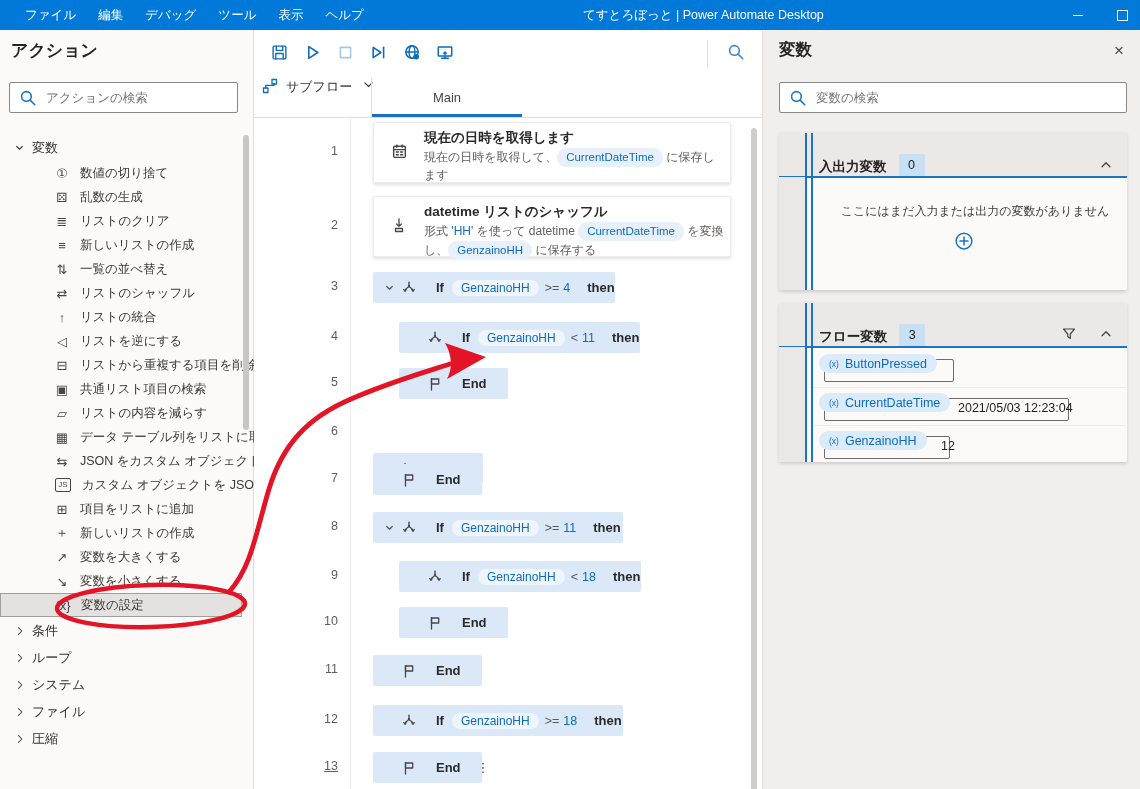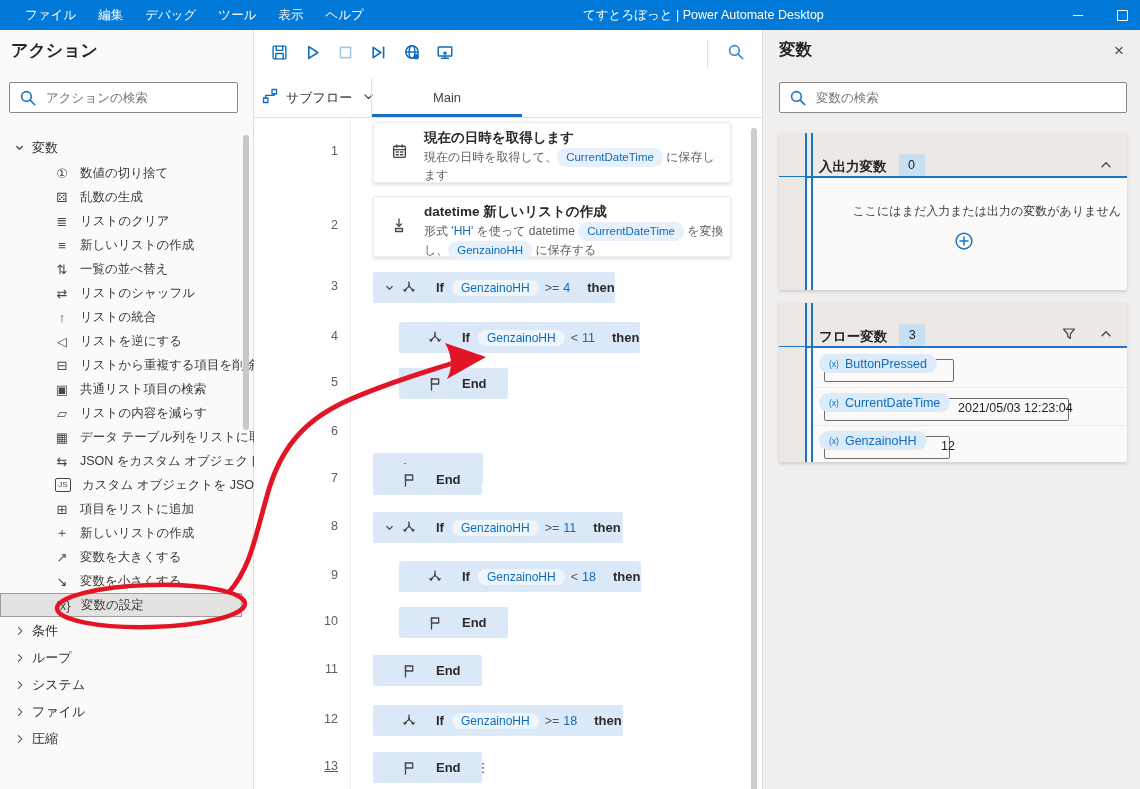--- a/index.html
+++ b/index.html
@@ -33,21 +33,21 @@
   .ai-item .lbl{margin-left:8px;white-space:nowrap;}
   .ai-item.selected{background:#e4e2e0;border:1px solid #a09e9c;box-sizing:border-box;margin-right:11px;}
   .side-scroll{position:absolute;left:243px;top:105px;width:6px;height:295px;background:#c9c7c5;border-radius:3px;}
   
   .flowpanel{position:absolute;left:254px;top:30px;width:508px;height:759px;background:#fff;}
   .toolbar{position:absolute;left:0;top:0;width:508px;height:48px;display:flex;align-items:center;}
   .tool-btn{width:33px;height:32px;display:flex;align-items:center;justify-content:center;}
   .tool-div{position:absolute;left:453px;top:10px;height:28px;width:0;border-left:1px solid #e1dfdd;}
   .tool-search{position:absolute;left:462px;top:8px;width:40px;height:32px;display:flex;align-items:center;justify-content:center;}
   .tabrow{position:absolute;left:0;top:48px;width:508px;height:40px;border-bottom:1px solid #e1dfdd;box-sizing:border-box;}
-  .subflow-btn{position:absolute;left:8px;top:0;height:39px;display:flex;align-items:center;font-size:13px;color:#323130;}
+  .subflow-btn{position:absolute;left:8px;top:0;height:39px;display:flex;font-size:13px;color:#323130;}
   .subflow-btn .lbl{margin:0 10px 0 8px;}
   .tab-div{position:absolute;left:117px;top:0;height:39px;border-left:1px solid #e1dfdd;}
   .tab-main{position:absolute;left:118px;top:0;width:150px;height:39px;display:flex;align-items:center;justify-content:center;
             font-size:13px;color:#484644;}
   .tab-underline{position:absolute;left:118px;top:36px;width:150px;height:3px;background:#1b6fc0;}
   .gutter-line{position:absolute;left:96px;top:88px;bottom:0;border-left:1px solid #ececea;}
   .line-num{position:absolute;left:56px;width:28px;text-align:right;font-size:12.5px;color:#605e5c;}
   .flow-card{position:absolute;background:#fff;border:1px solid #efedeb;border-radius:2px;
              box-shadow:0 1.2px 3.6px rgba(0,0,0,.12);box-sizing:border-box;}
   .flow-card .cicon{position:absolute;left:17px;top:20px;color:#484644;}
@@ -74,21 +74,21 @@
   .vc-io{top:103px;height:157px;}
   .vc-flow{top:273px;height:159px;}
   .vc-gutter{position:absolute;left:0;top:44px;bottom:0;width:26px;background:#eae7e5;}
   .vc-rule{position:absolute;left:26px;top:0;bottom:0;width:4px;border-left:2px solid #1a74c8;border-right:2px solid #1a74c8;}
   .vc-header{position:absolute;left:0;top:0;right:0;height:43px;background:#ebe8e6;display:flex;align-items:flex-end;}
   .vc-header .lbl{margin-left:40px;font-size:13.5px;font-weight:bold;color:#252423;}
   .vc-badge{margin-left:12px;min-width:22px;height:22px;background:#c7e0f4;color:#1b1a19;font-size:12.5px;
             display:flex;align-items:center;justify-content:center;border-radius:1px;padding:0 2px;}
   .vc-hdr-icons{margin-left:auto;margin-right:14px;display:flex;align-items:center;gap:22px;}
   .vc-blueline{position:absolute;left:0;right:0;top:43px;height:2px;background:#1a74c8;}
-  .vc-empty{position:absolute;left:34px;right:6px;top:70px;text-align:right;font-size:12px;color:#3b3a39;padding-left:16px;}
+  .vc-empty{position:absolute;left:34px;right:6px;top:70px;text-align:center;font-size:12px;color:#3b3a39;padding-left:16px;}
   .vc-plus{position:absolute;left:0;right:-22px;top:98px;display:flex;justify-content:center;}
   .var-row{position:absolute;left:34px;right:1px;height:38px;}
   .var-row + .var-row{border-top:1px solid #edeae8;}
   .vr-box{position:absolute;left:11px;top:10px;height:23px;border:1px solid #6f6d6b;border-radius:2px;box-sizing:border-box;background:#fbfaf9;}
   .vr-pill{position:absolute;left:6px;top:5px;height:19px;background:#dcebfa;border-radius:10px;display:flex;
            align-items:center;padding:0 10px;color:#0d6cbe;}
   .vr-pill .vx{font-size:8.5px;margin-right:6px;}
   .vr-pill .nm{font-size:12.5px;}
   .vr-val{position:absolute;top:13px;font-size:12.5px;color:#201f1e;white-space:nowrap;}
   
@@ -333,21 +333,21 @@
             </svg></span>
           <div class="ctitle">現在の日時を取得します</div>
           <div class="cdesc">現在の日時を取得して、<span class="pill">CurrentDateTime</span> に保存します</div>
         </div>
         <div class="line-num" style="top: 188px;">2</div>
         <div class="flow-card" style="left: 119px; top: 166px; width: 358px; height: 61px;">
           <span class="cicon"><svg width="16" height="16" viewBox="0 0 16 16" fill="none" stroke="#484644" stroke-width="1.3" stroke-linecap="round" stroke-linejoin="round">
               <path d="M8 1.8 V9 M5.6 7 L8 9.4 L10.4 7"></path>
               <rect x="4.5" y="11.5" width="7" height="3"></rect>
             </svg></span>
-          <div class="ctitle">datetime 新しいリストの作成</div>
+          <div class="ctitle">datetime リストのシャッフル</div>
           <div class="cdesc">形式 <span class="hl">'HH'</span> を使って datetime <span class="pill">CurrentDateTime</span> を変換し、<span class="pill">GenzainoHH</span> に保存する</div>
         </div>
         <div class="line-num" style="top: 249px;">3</div>
         <div class="flow-bar" style="left: 119px; top: 242px; width: 242px;">
           <span class="fb-slot">
             <span><svg width="11" height="11" viewBox="0 0 16 16" fill="none" stroke="#55534f" stroke-width="1.7" stroke-linecap="round" stroke-linejoin="round">
                 <path d="M4 6.5 L8 10.5 L12 6.5"></path>
               </svg></span>
           </span>
           <span class="fb-icon">

